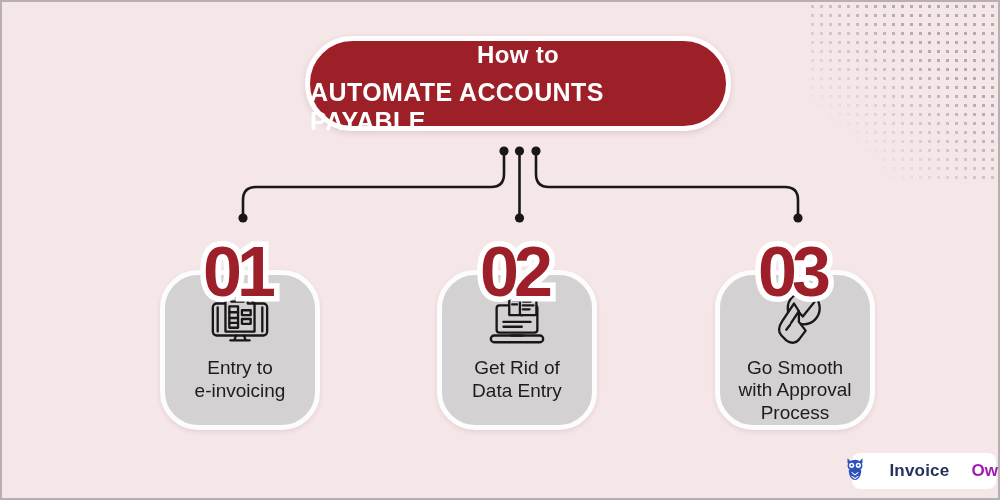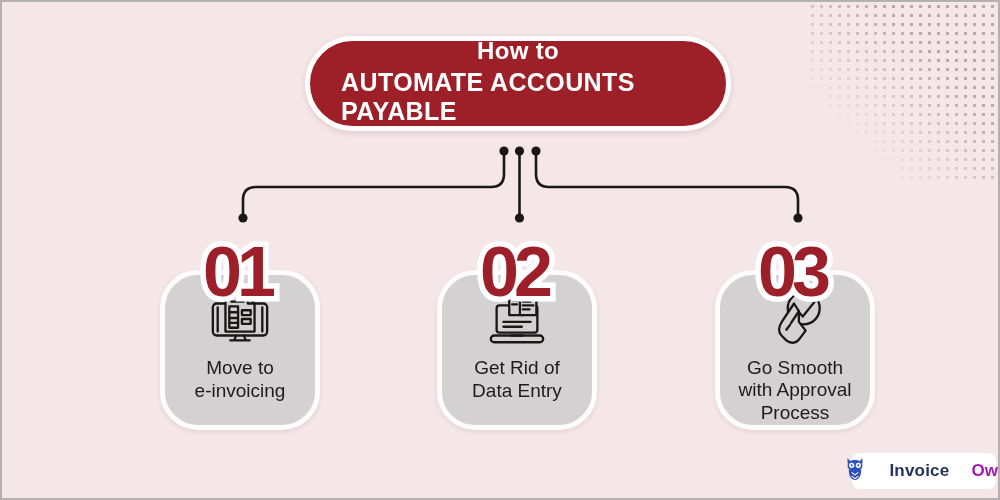--- a/index.html
+++ b/index.html
@@ -18,25 +18,25 @@
     background-image:radial-gradient(circle, #b4abae 1.5px, transparent 1.9px);
     background-size:9px 9px;
     -webkit-mask-image:linear-gradient(225deg,#000 32%,transparent 78%);
     mask-image:linear-gradient(225deg,#000 32%,transparent 78%);
   }
 
   
   .pill{
     position:absolute; left:303px; top:34px; width:426px; height:95px;
     background:#9d1f28; border:5px solid #fffdfd; border-radius:50px;
-    display:flex; flex-direction:column; align-items:center; justify-content:flex-end;
-    gap:3px; box-shadow:0 2px 6px rgba(90,40,45,.14);
+    display:flex; flex-direction:column; align-items:center; justify-content:flex-start;
+    gap:9px; box-shadow:0 2px 6px rgba(90,40,45,.14);
   }
   .pill .l1{ color:#fff; font-size:24px; font-weight:600; letter-spacing:.3px; }
-  .pill .l2{ color:#fff; font-size:25px; font-weight:800; letter-spacing:.4px;margin-left:31px; }
+  .pill .l2{ color:#fff; font-size:25px; font-weight:800; letter-spacing:.4px; }
 
   
   .connectors{ position:absolute; left:0; top:0; width:1000px; height:500px; pointer-events:none; }
 
   
   .card{
     position:absolute; top:268px; width:160px; height:160px;
     background:#d3d1d1; border:5px solid #fdfcfc; border-radius:38px;
     display:flex; flex-direction:column; align-items:center;
     padding-top:12px; z-index:1;
@@ -127,21 +127,21 @@
         <path class="ink" d="M29 46 l-2 5 M37 46 l2 5 M23 51 h20"></path>
         <path class="ink-fill" d="M18 42 V6 h23 l7 7 v29 z"></path>
         <path class="ink" d="M41 6 v7 h7"></path>
         <rect class="ink" x="22" y="16" width="9" height="22"></rect>
         <path class="ink" d="M22 22 h9 M22 28 h9 M22 33 h9"></path>
         <rect class="ink" x="35" y="20" width="9" height="5"></rect>
         <rect class="ink" x="35" y="29" width="9" height="5"></rect>
         <path class="ink" d="M24 11 h13"></path>
       </svg>
     </div>
-    <div class="label">Move to
+    <div class="label">Entry to
 e-invoicing</div>
   </div>
 
   <div class="card c3">
     <div class="icon">
       <svg width="66" height="62" viewBox="0 0 68 64">
         <circle class="ink" cx="43" cy="21" r="16.5"></circle>
         <path class="ink" d="M34.5 21 L42 29.5 L56 12" stroke-width="3"></path>
         <path class="ink-fill" d="M33 16 L21 34 C17 40 16 45 20 49 L25 54 C30 58 36 57 39 52 L45 44 L38 35 L38 24 Z"></path>
         <path class="ink" d="M38 24 L30 36 M29 38 l-4 5"></path>

